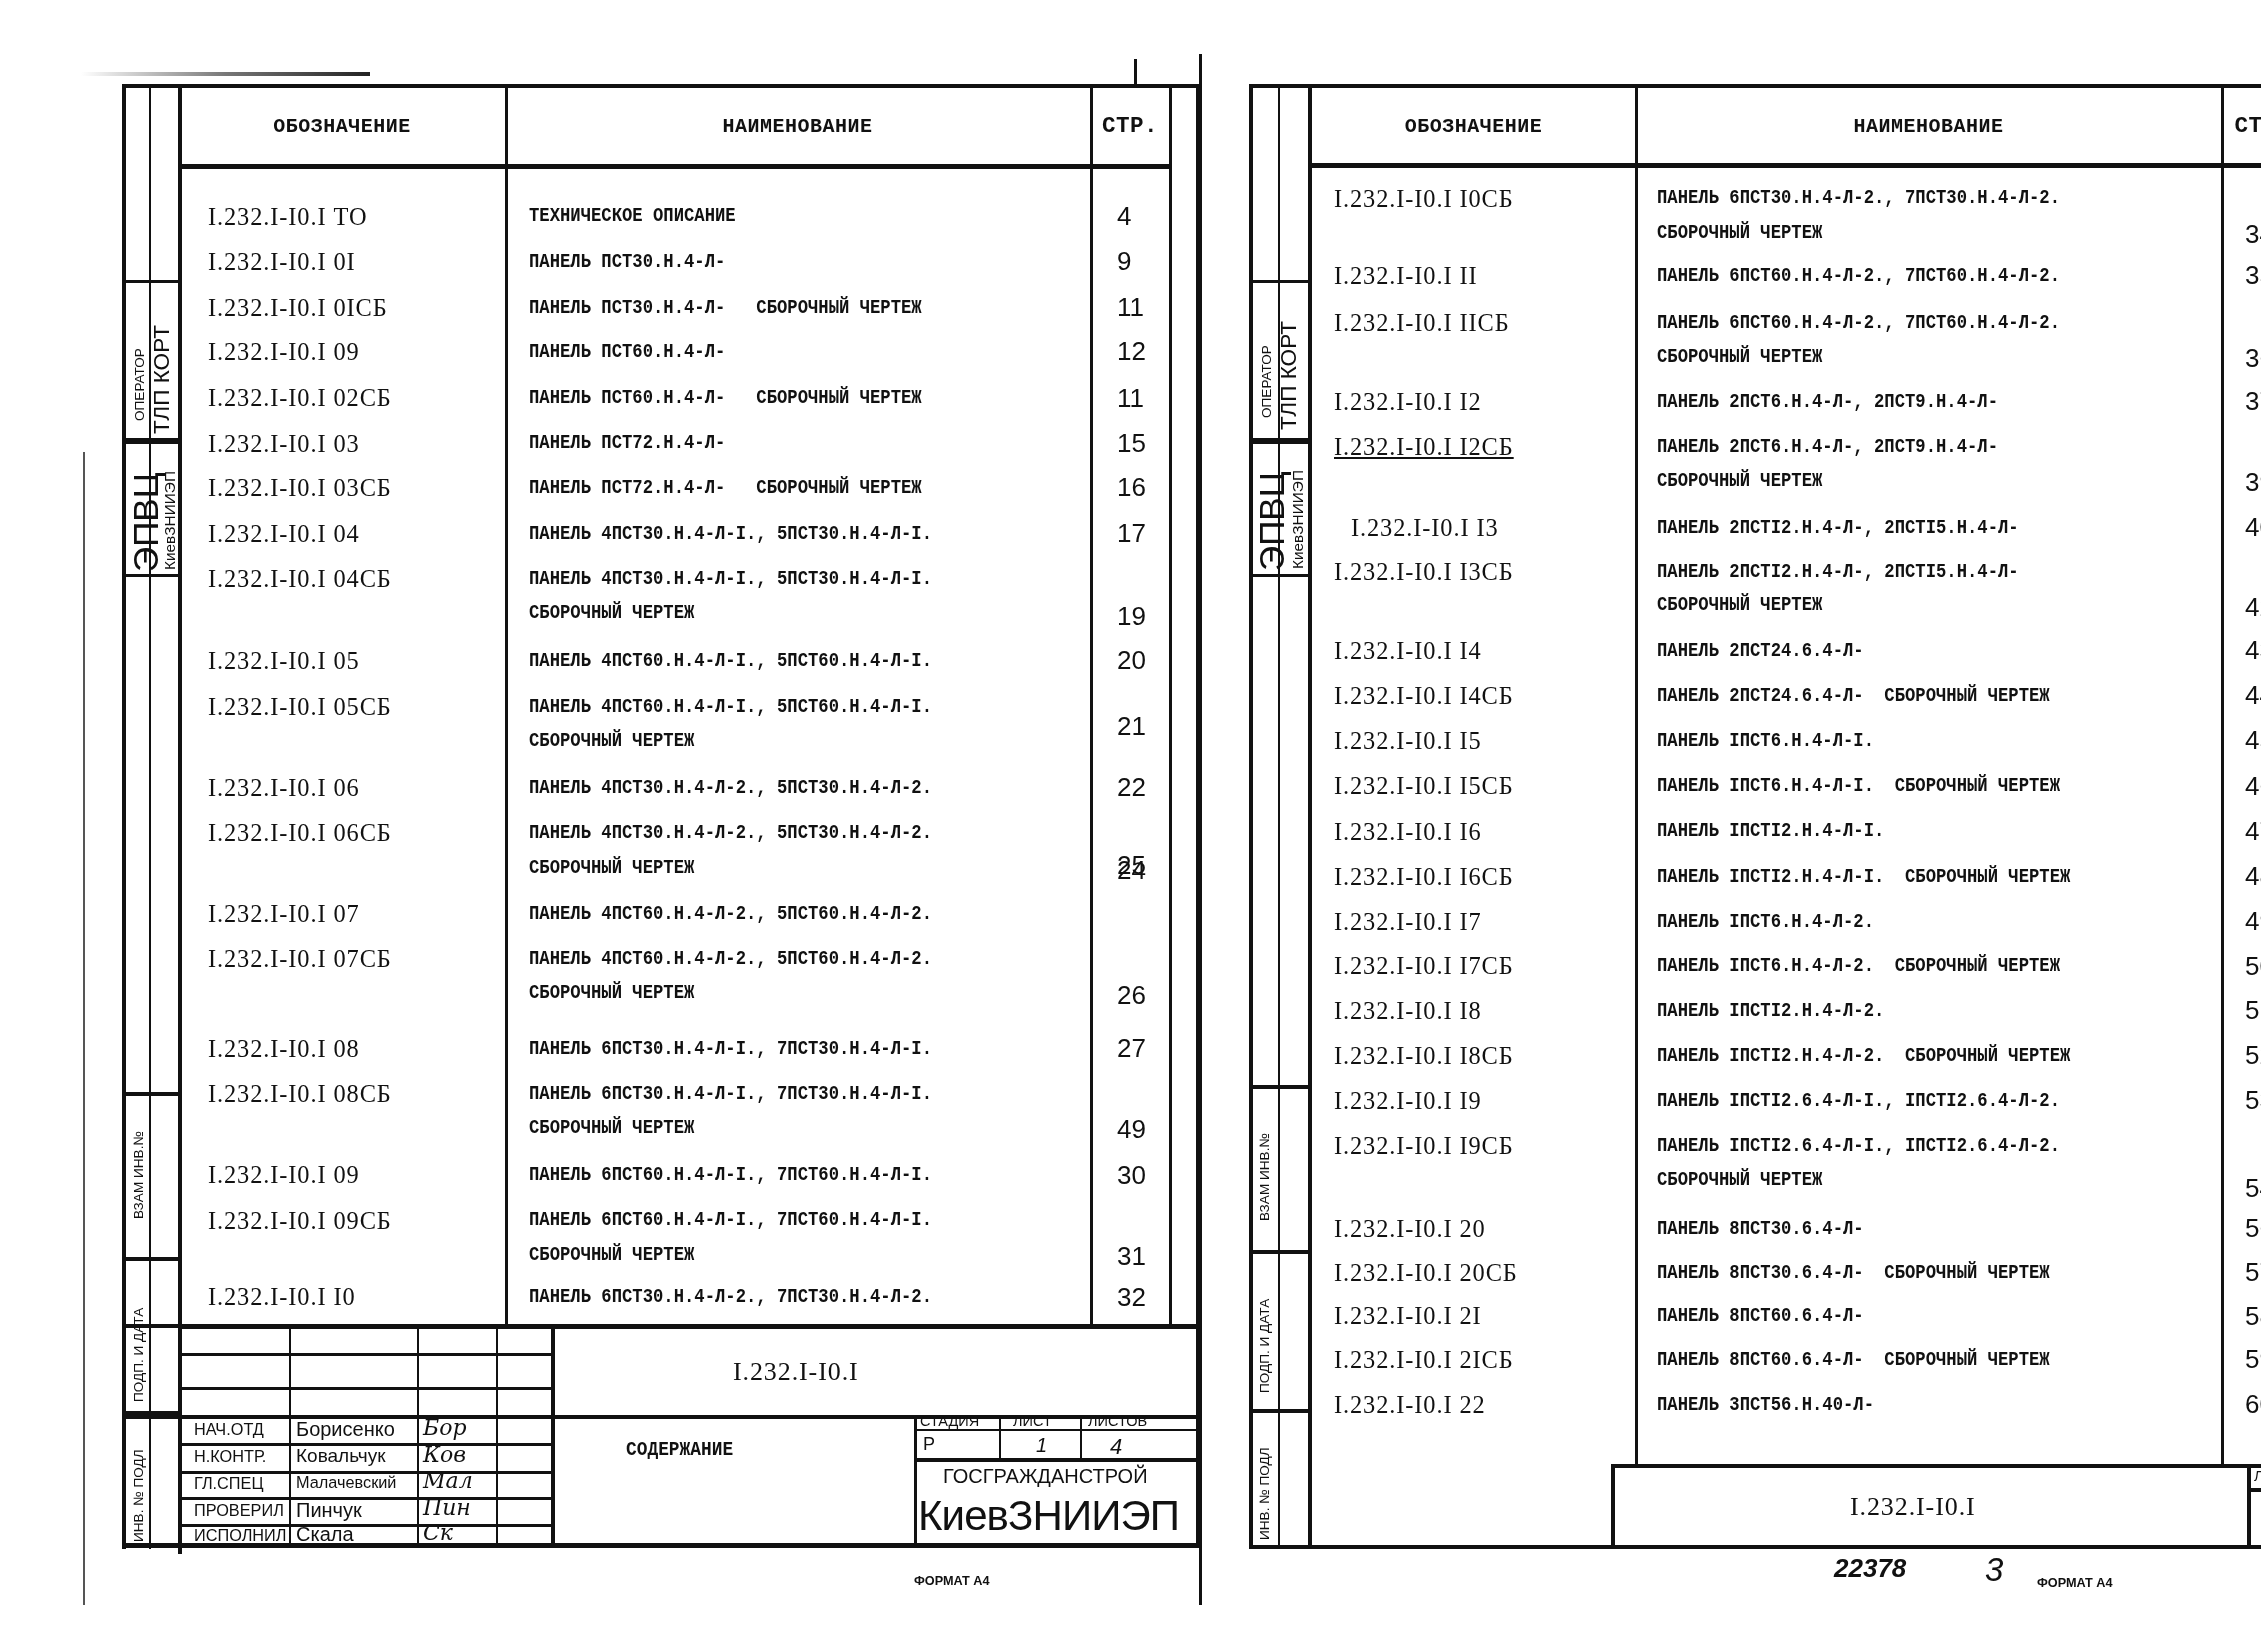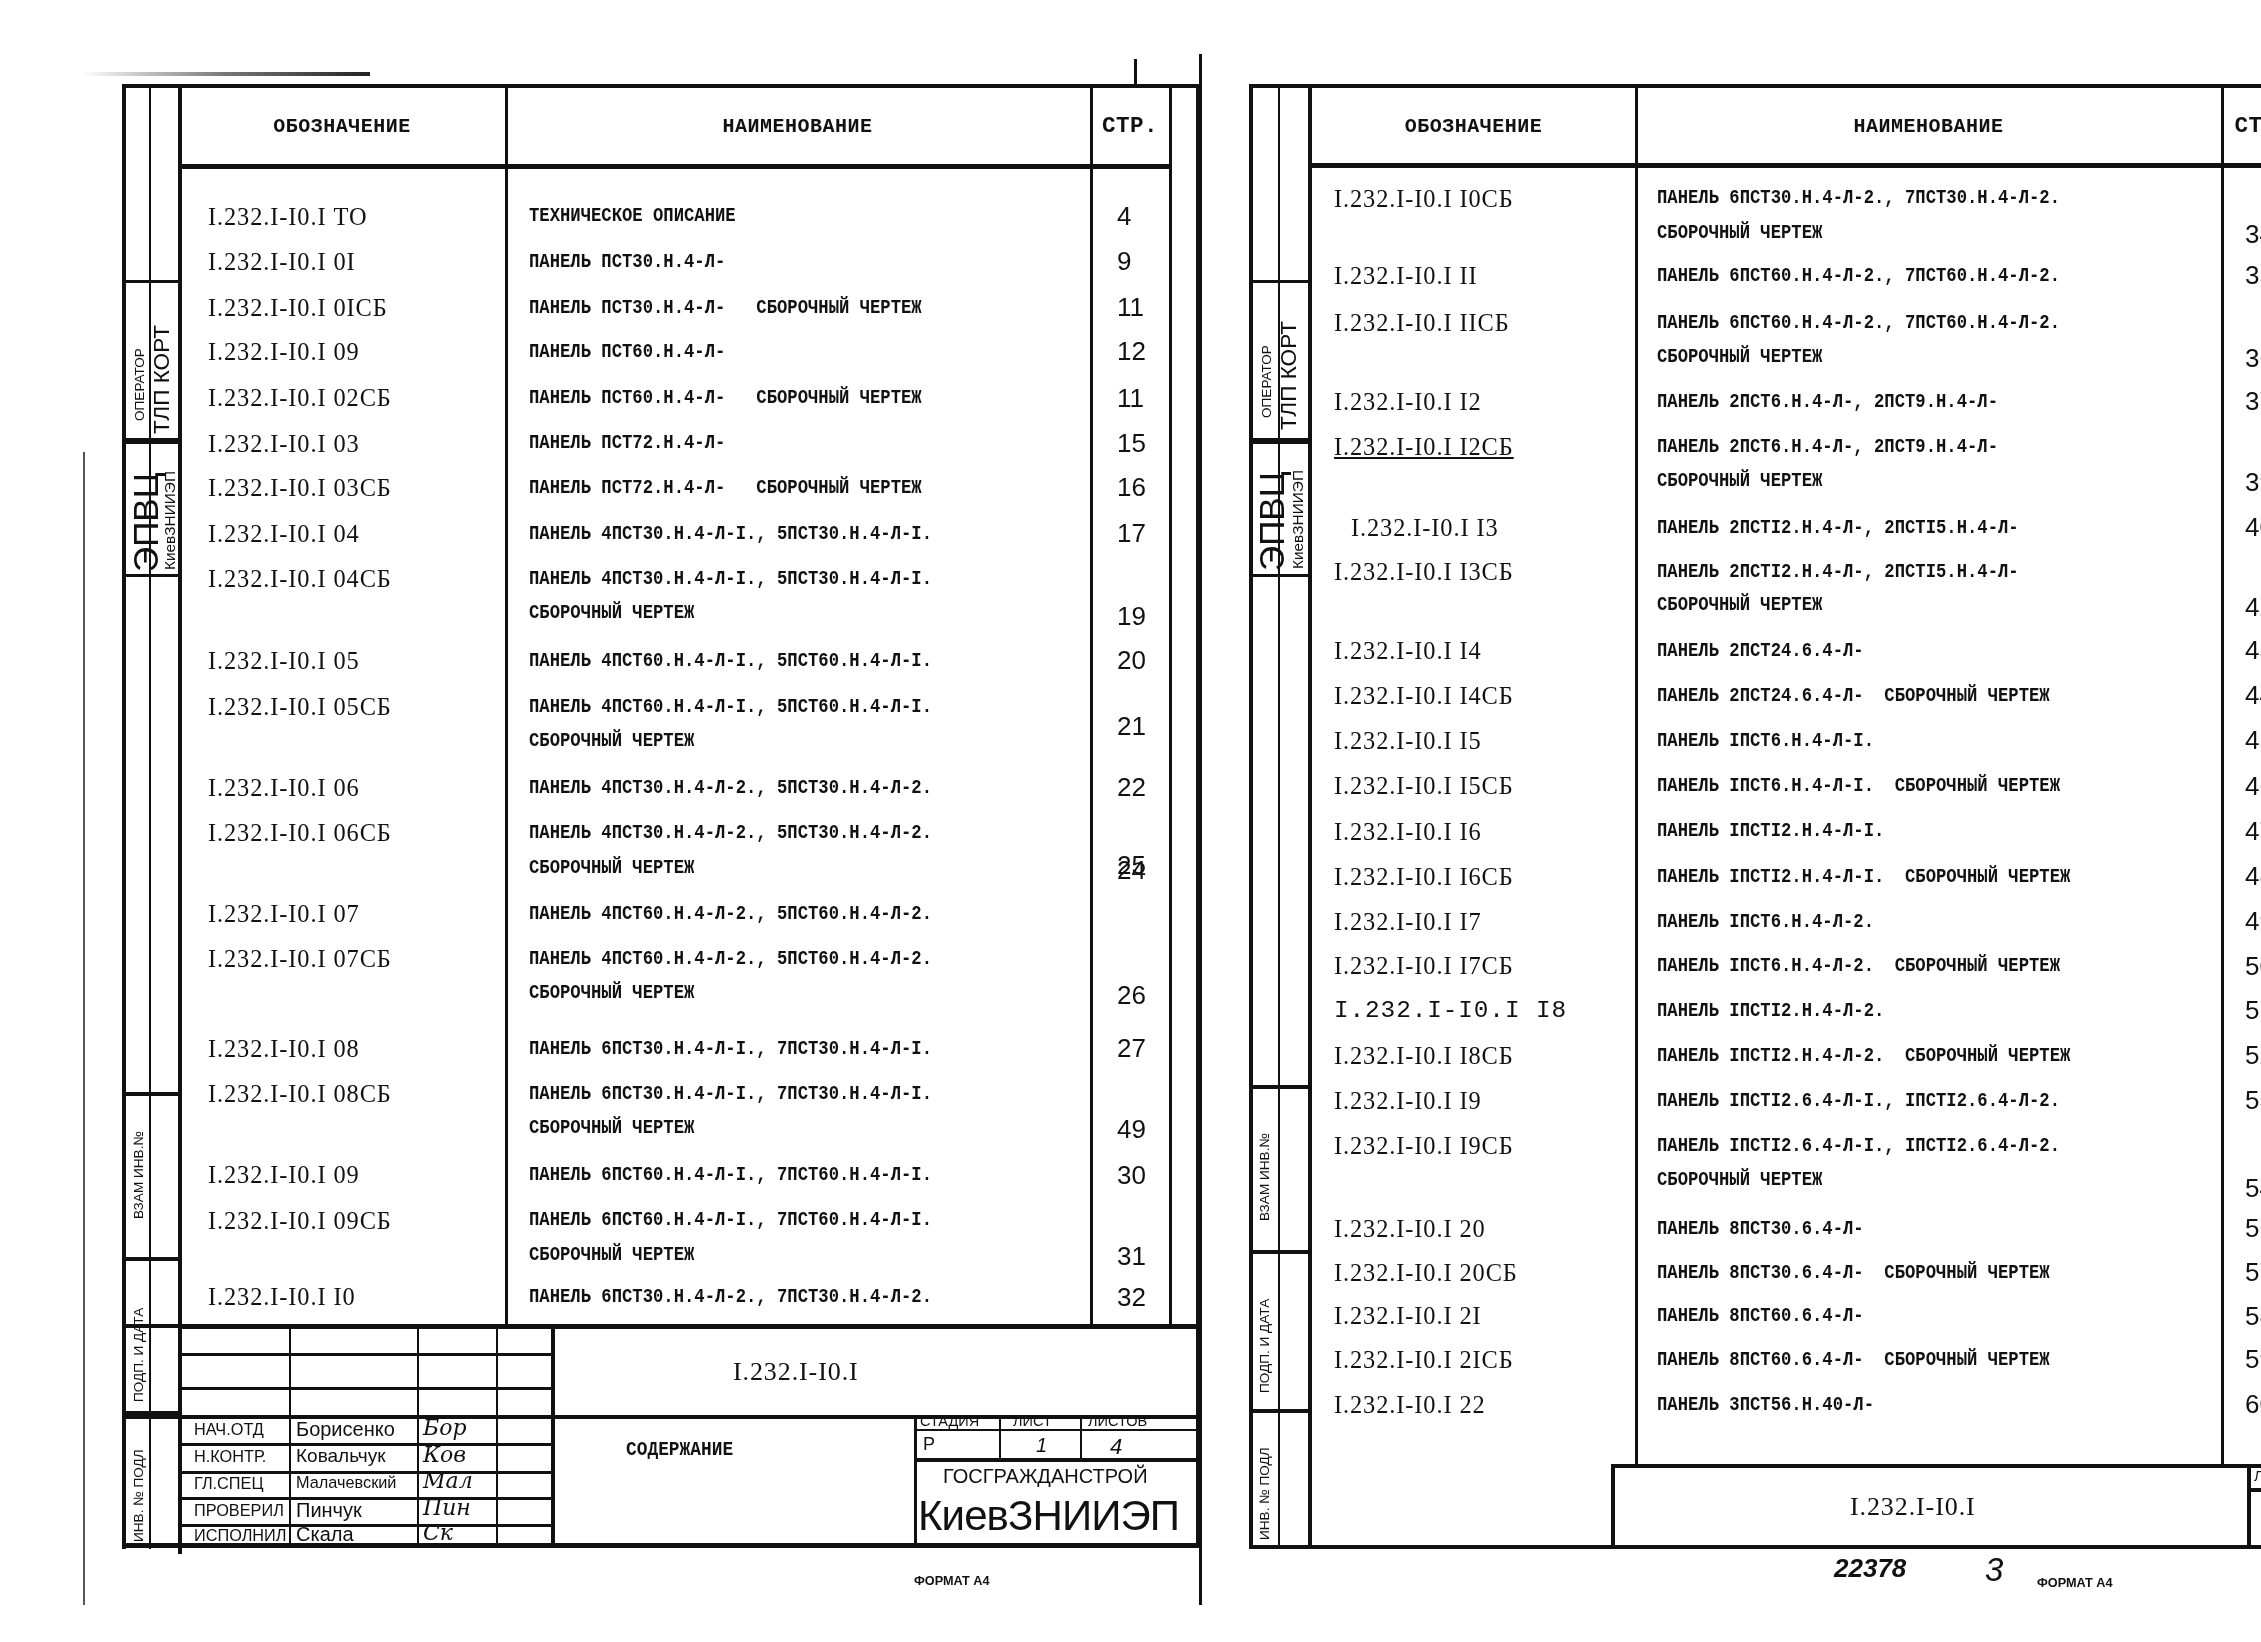--- a/index.html
+++ b/index.html
@@ -324,21 +324,21 @@
       <div class="cell code" style="left:1334px;top:908px;">I.232.I-I0.I I7</div>
       <div class="cell name" style="left:1657px;top:910px;">ПАНЕЛЬ IПСТ6.Н.4-Л-2.</div>
       <div class="cell page" style="left:2245px;top:906px;">49</div>
     </div>
     <div>
       <div class="cell code" style="left:1334px;top:952px;">I.232.I-I0.I I7СБ</div>
       <div class="cell name" style="left:1657px;top:954px;white-space:pre;">ПАНЕЛЬ IПСТ6.Н.4-Л-2.  СБОРОЧНЫЙ ЧЕРТЕЖ</div>
       <div class="cell page" style="left:2245px;top:951px;">50</div>
     </div>
     <div>
-      <div class="cell code" style="left:1334px;top:997px;font-family:Liberation Mono, monospace;">I.232.I-I0.I I8</div>
+      <div class="cell code" style="left:1334px;top:997px;">I.232.I-I0.I I8</div>
       <div class="cell name" style="left:1657px;top:999px;">ПАНЕЛЬ IПСТI2.Н.4-Л-2.</div>
       <div class="cell page" style="left:2245px;top:995px;">51</div>
     </div>
     <div>
       <div class="cell code" style="left:1334px;top:1042px;">I.232.I-I0.I I8СБ</div>
       <div class="cell name" style="left:1657px;top:1044px;white-space:pre;">ПАНЕЛЬ IПСТI2.Н.4-Л-2.  СБОРОЧНЫЙ ЧЕРТЕЖ</div>
       <div class="cell page" style="left:2245px;top:1040px;">52</div>
     </div>
     <div>
       <div class="cell code" style="left:1334px;top:1087px;">I.232.I-I0.I I9</div>

